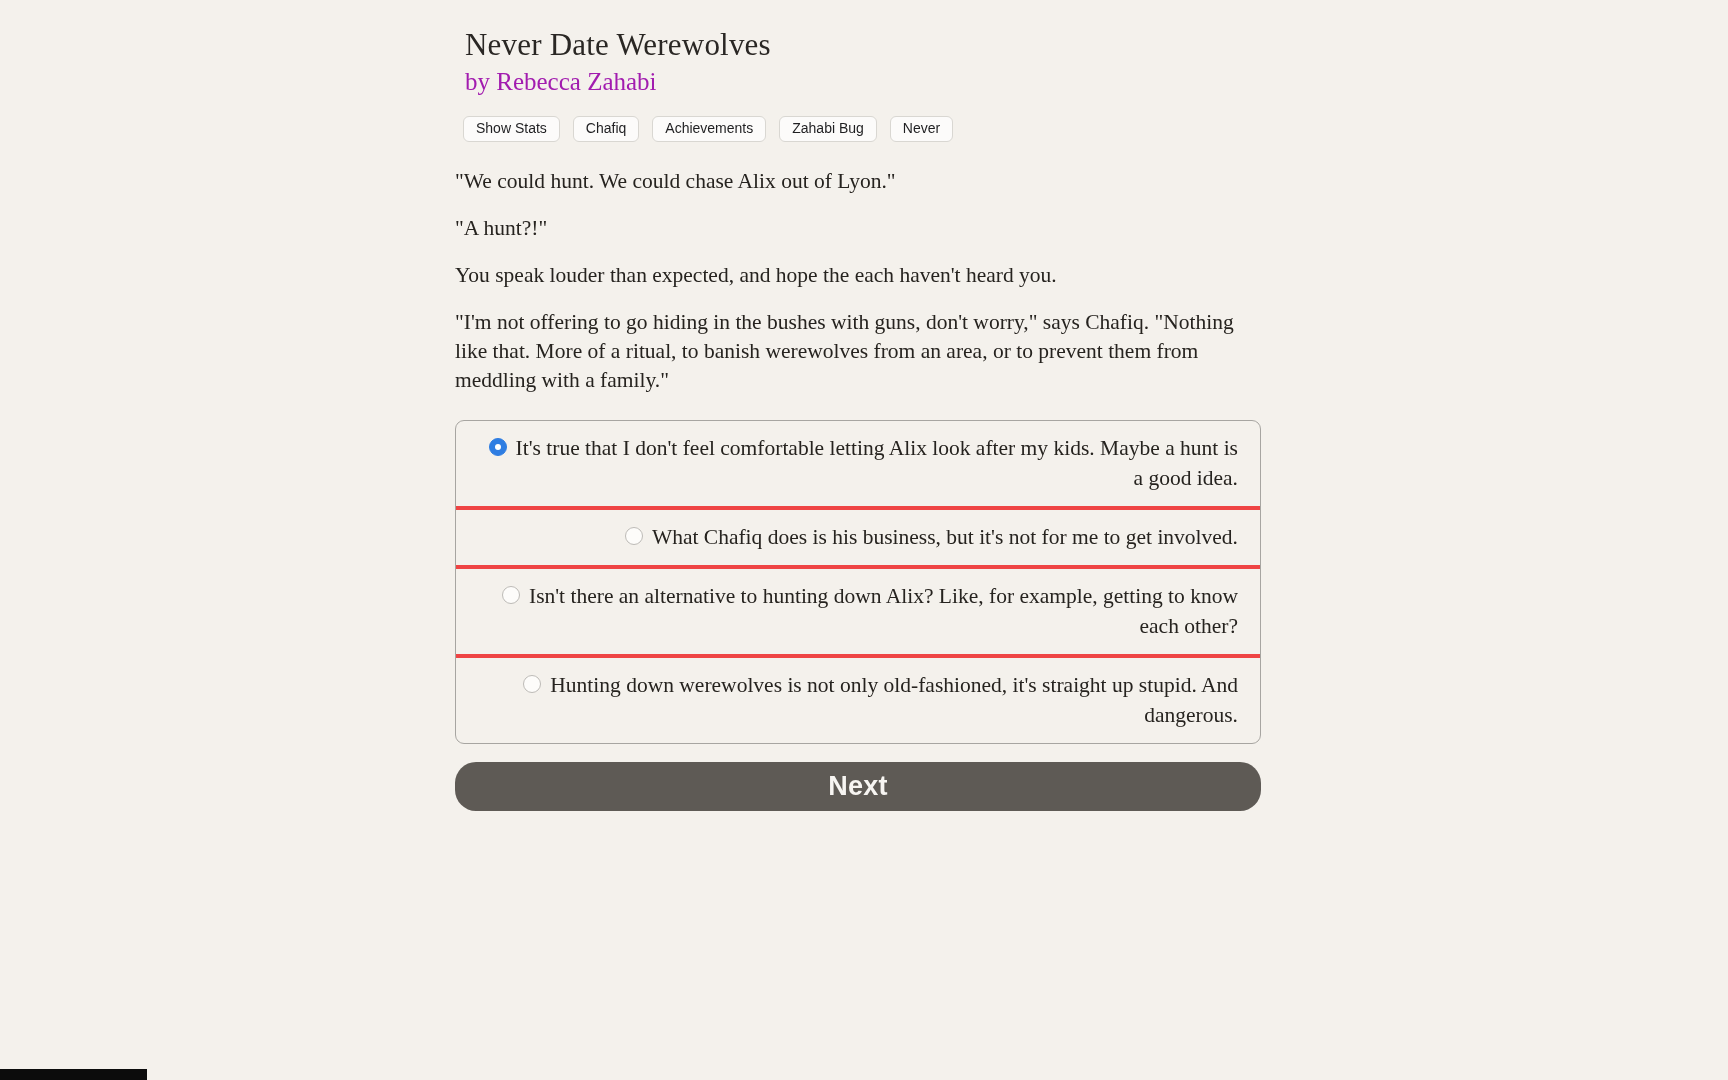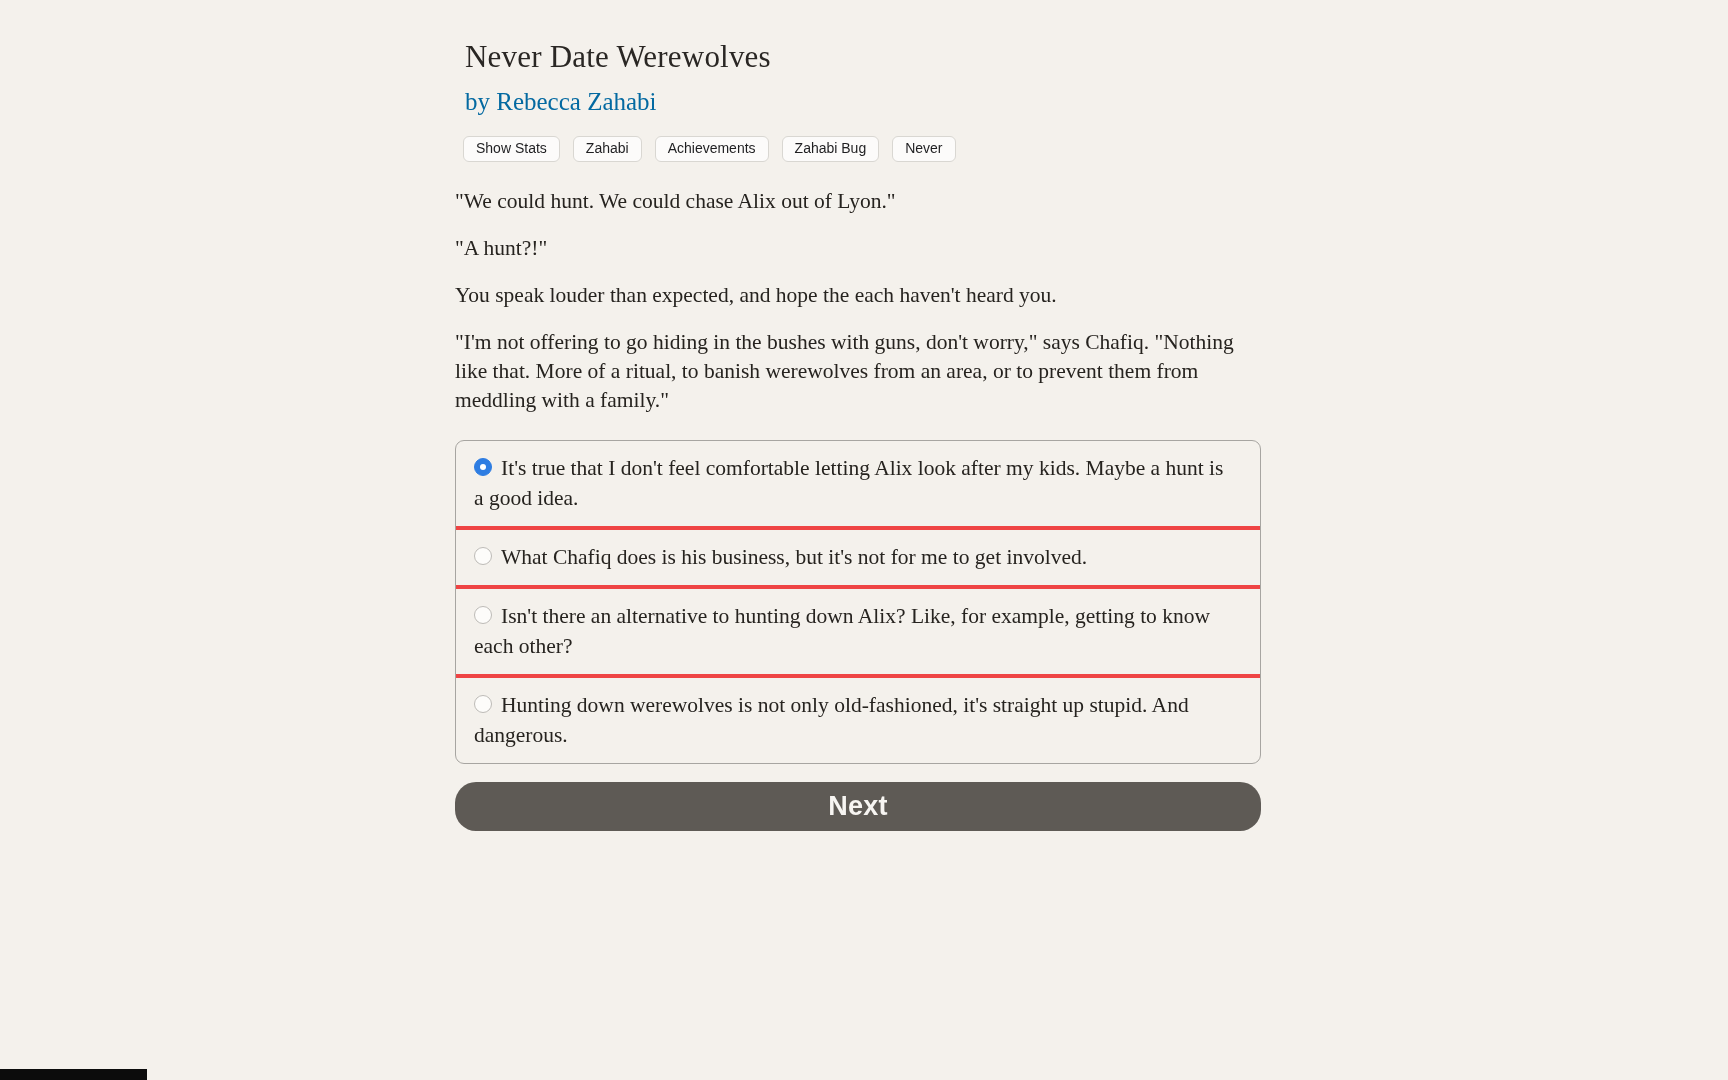--- a/index.html
+++ b/index.html
@@ -14,38 +14,38 @@
     position: relative;
     width: 1728px;
     height: 1080px;
     background: #f4f1ec;
     font-family: "Liberation Serif", "DejaVu Serif", serif;
     color: #26231f;
   }
   .content {
     position: absolute;
     left: 455px;
-    top: 12px;
+    top: 0;
     width: 806px;
     padding-top: 26px;
     box-sizing: border-box;
   }
   h1.title {
     margin: 0 0 0 10px;
     font-size: 31px;
     font-weight: 400;
     line-height: 37px;
     color: #2a2724;
     letter-spacing: 0.2px;
   }
   .author {
-    margin: 12px 0 0 10px;
+    margin: 4px 0 0 10px;
     font-size: 25px;
     line-height: 30px;
-    color: #0369a1;
+    color: #a21caf;
   }
   .toolbar {
     margin: 19px 0 16px 8px;
     display: flex;
     gap: 13px;
     align-items: flex-end;
   }
   .tb {
     font-family: "Liberation Sans", "DejaVu Sans", sans-serif;
     font-size: 14px;
@@ -72,20 +72,21 @@
     border-radius: 9px;
     background: #f4f1ec;
     overflow: hidden;
   }
   .option {
     display: block;
     padding: 12px 22px 13px 18px;
     font-size: 21.5px;
     line-height: 30px;
     cursor: pointer;
+    text-align: right;
   }
   .option + .option { border-top: 4px solid #ef4444; }
   .radio {
     display: inline-block;
     width: 16px;
     height: 16px;
     border-radius: 50%;
     border: 1px solid #bdbbb7;
     background: #fdfcfa;
     margin-right: 9px;
@@ -136,21 +137,21 @@
 
 <div class="page">
   <div class="content">
 
     <h1 class="title">Never Date Werewolves</h1>
 
     <div class="author">by Rebecca Zahabi</div>
 
     <div class="toolbar" id="toolbar">
         <button class="tb">Show Stats</button>
-        <button class="tb">Zahabi</button>
+        <button class="tb">Chafiq</button>
         <button class="tb">Achievements</button>
         <button class="tb">Zahabi Bug</button>
         <button class="tb">Never</button>
       </div>
 
     <div class="story" id="story">
         <p class="para">"We could hunt. We could chase Alix out of Lyon."</p>
         <p class="para">"A hunt?!"</p>
         <p class="para">You speak louder than expected, and hope the each haven't heard you.</p>
         <p class="para">"I'm not offering to go hiding in the bushes with guns, don't worry," says Chafiq. "Nothing like that. More of a ritual, to banish werewolves from an area, or to prevent them from meddling with a family."</p>

